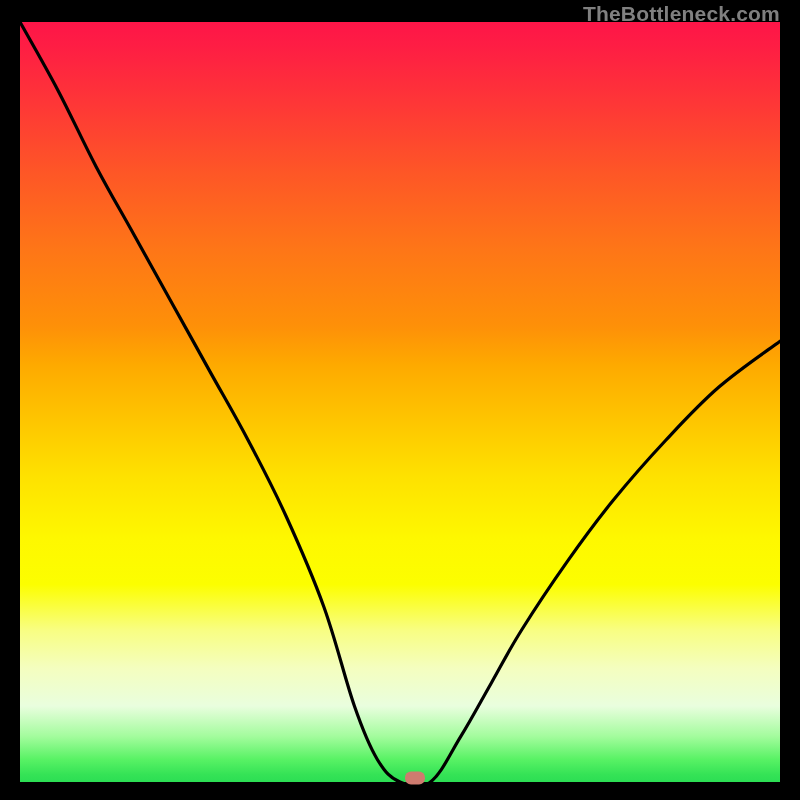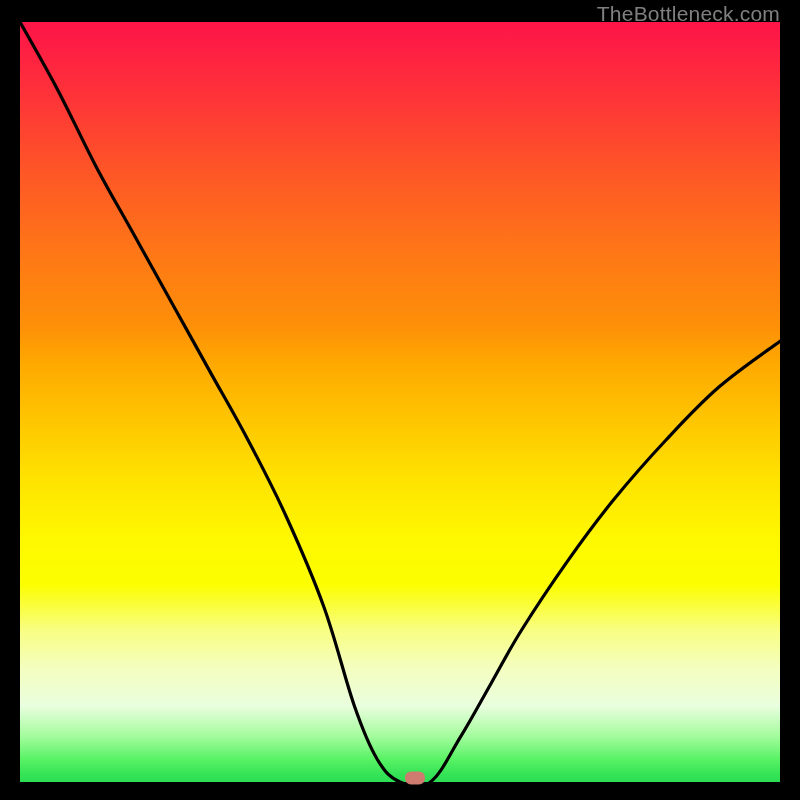--- a/index.html
+++ b/index.html
@@ -43,21 +43,21 @@
       #35e356 99%,
       #2cde54 100%
     );
   }
   .watermark {
     position: absolute;
     top: 2px;
     right: 20px;
     color: #808080;
     font-size: 21px;
-    font-weight: 400;
+    font-weight: 700;
     letter-spacing: 0.2px;
   }
   svg.curve {
     position: absolute;
     left: 0;
     top: 0;
     width: 760px;
     height: 760px;
   }
   .marker {

